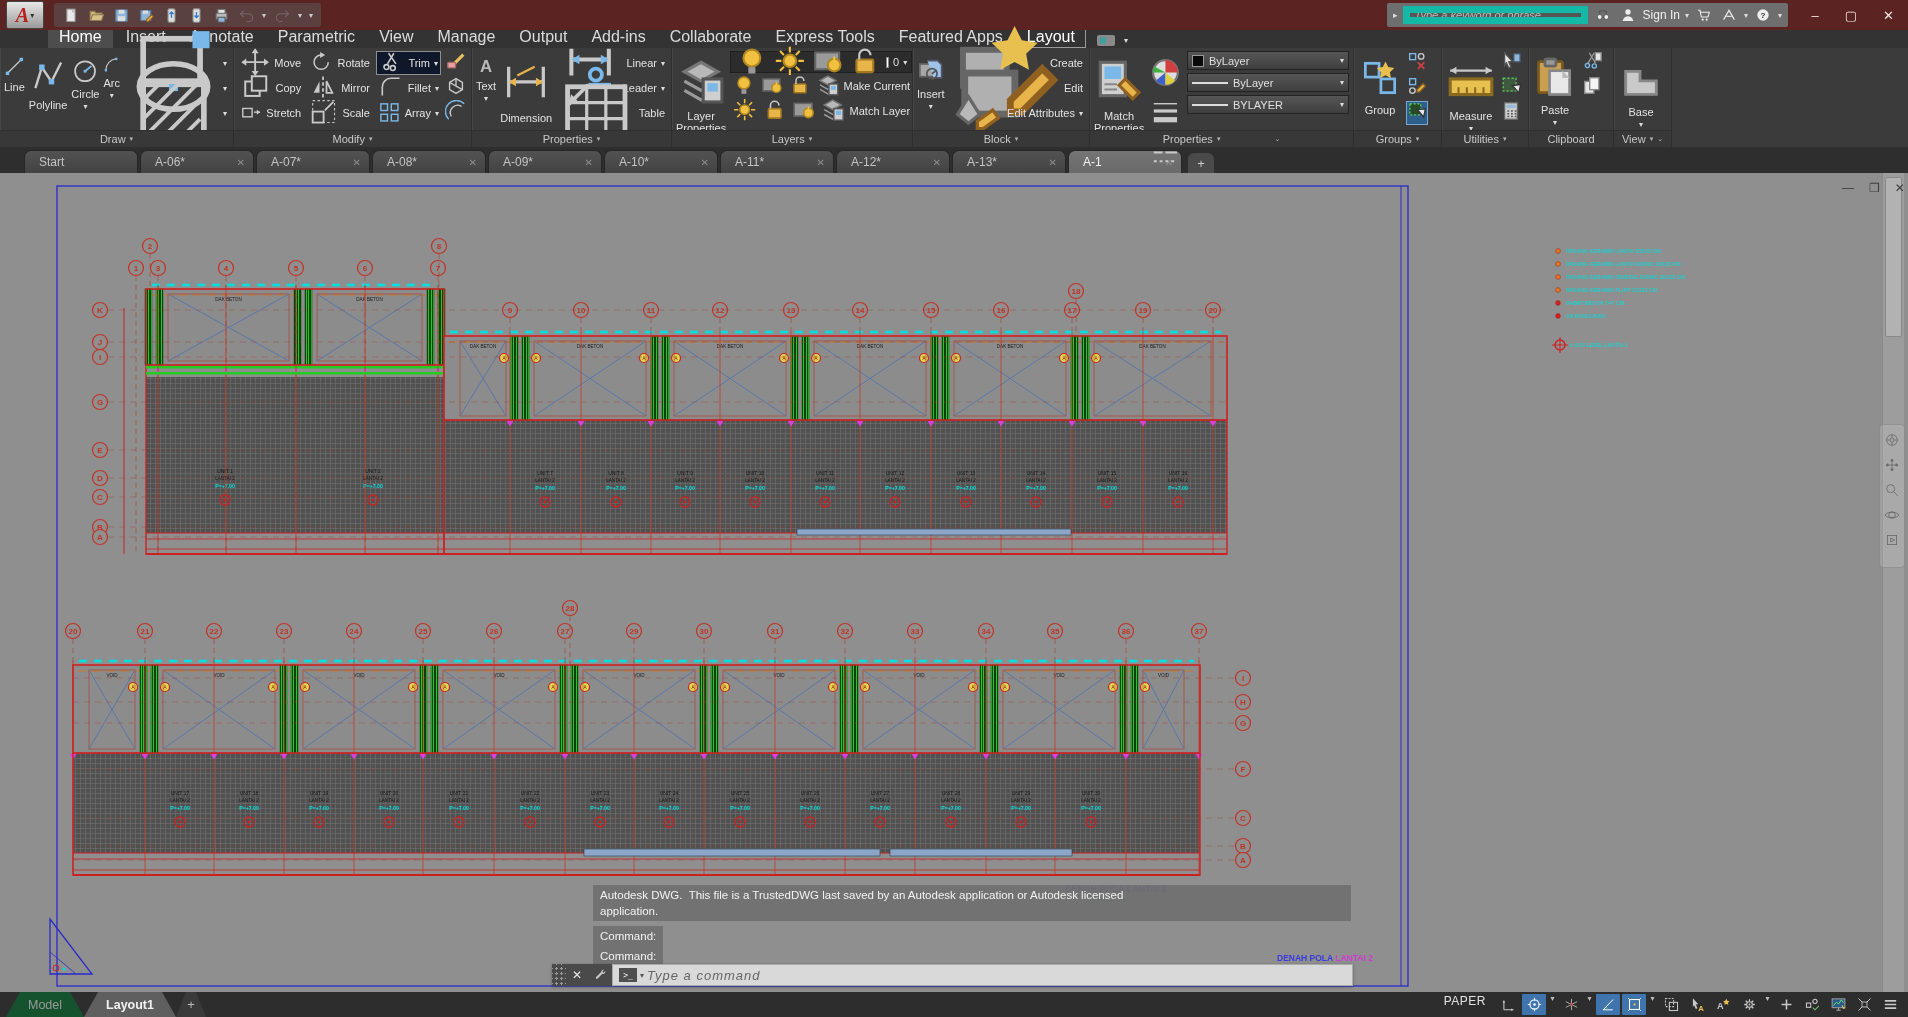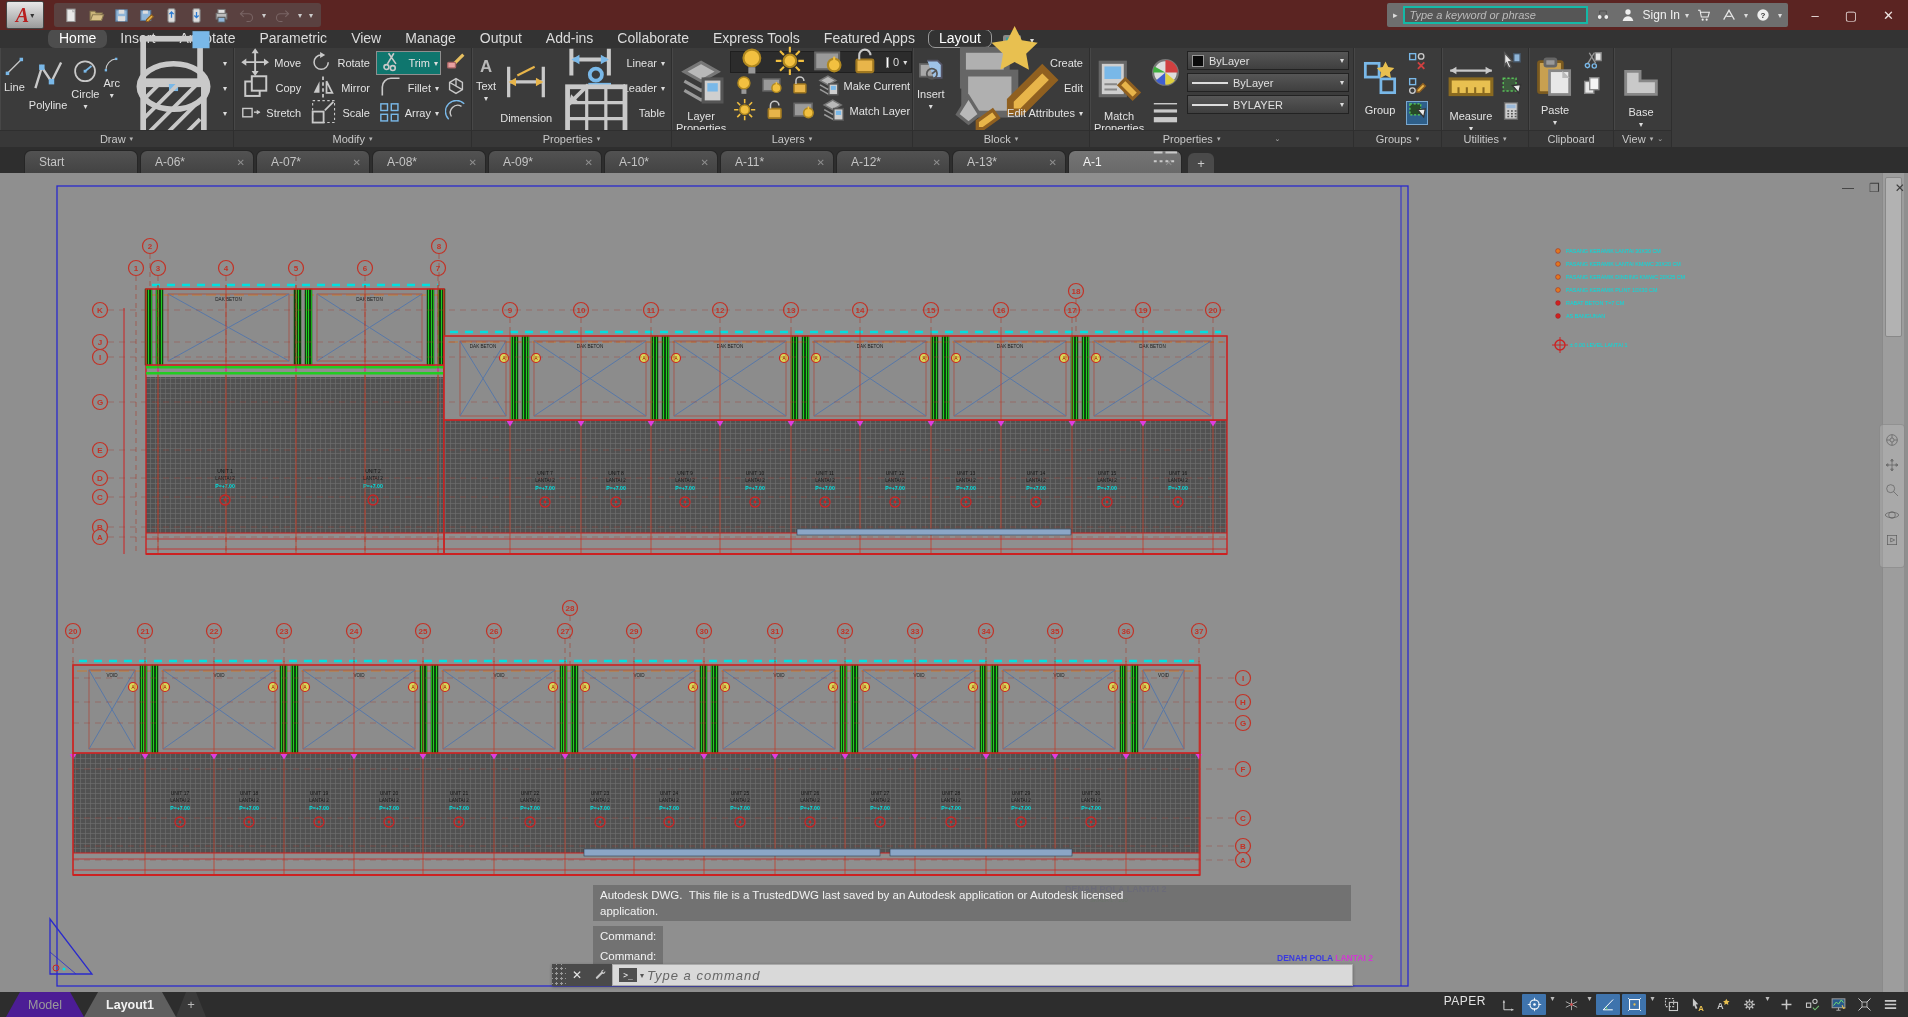--- a/index.html
+++ b/index.html
@@ -11,47 +11,47 @@
   .applogo i{color:#333;font-size:8px;font-style:normal;margin-left:1px;}
   .qat{display:flex;align-items:center;margin-left:10px;background:rgba(90,90,90,.55);border-radius:3px;padding:1px 6px;height:24px;gap:3px;}
   .qbtn{width:22px;height:20px;display:flex;align-items:center;justify-content:center;}
   .qbtn.dis{opacity:.45;}
   .qbtn svg{width:17px;height:17px;}
   .qcar{color:#ccc;font-size:8px;padding:0 2px;}
   .tbtitle{position:absolute;left:0;right:0;text-align:center;color:#1c0d0c;font-size:13px;pointer-events:none;}
   .tbtitle .doc{margin-left:28px;}
   .tbright{margin-left:auto;display:flex;align-items:center;background:#6e6e6e;border-radius:2px;height:24px;padding:0 6px;gap:5px;margin-right:120px;}
   .exparrow{color:#ddd;font-size:9px;}
-  .srch{width:185px;height:18px;background:#565656;border:2px solid #14b8a6;color:#ccc;font-style:italic;font-size:11px;padding:0 5px;}
+  .srch{width:185px;height:18px;background:#565656;border:7px solid #14b8a6;color:#ccc;font-style:italic;font-size:11px;padding:0 5px;}
   .srch::placeholder{color:#bbb;}
   .tico{width:20px;height:20px;display:flex;align-items:center;justify-content:center;}
   .tico svg{width:16px;height:16px;}
   .signin{color:#f0f0f0;font-size:12px;}
   .car{color:#ddd;font-size:8px;}
   .winbtns{position:absolute;right:6px;top:0;height:30px;display:flex;align-items:center;gap:26px;padding-right:8px;color:#efe6e4;font-size:13px;}
   .winbtns span{cursor:default;}
   
   .rtabs{height:18px;background:#333;display:flex;align-items:flex-end;padding-left:48px;gap:2px;}
-  .rtab{color:#dcdcdc;font-size:14px;padding:1px 11px 2px;cursor:default;border-radius:7px;}
+  .rtab{color:#dcdcdc;font-size:16px;padding:1px 11px 2px;cursor:default;}
   .rtab.active{background:#4d4d4d;color:#fff;}
   .rtab.boxed{border:1px solid #9a9a9a;color:#fff;padding:0 10px 1px;}
   .rtabicon{display:flex;align-items:center;gap:2px;margin-left:8px;padding-bottom:1px;}
   .rtabicon svg{width:26px;height:13px;}
   
   .ribbon{height:99px;background:#3b3b3b;display:flex;align-items:stretch;}
   .rpanel{position:relative;border-right:1px solid #2e2e2e;box-shadow:1px 0 0 #474747 inset;padding:3px 4px 18px;display:flex;gap:4px;}
   .rplabel{position:absolute;left:0;right:0;bottom:0;height:17px;background:#383838;border-top:1px solid #2f2f2f;color:#c9c9c9;font-size:11px;display:flex;align-items:center;justify-content:center;gap:4px;}
   .rplabel .car{font-size:7px;color:#b5b5b5;}
   .bb{width:50px;display:flex;flex-direction:column;align-items:center;justify-content:flex-start;padding-top:3px;gap:2px;cursor:default;}
   .bb .ic32 svg{width:32px;height:32px;}
   .bb .bl{color:#e2e2e2;font-size:11px;text-align:center;line-height:12px;}
   .col{display:flex;flex-direction:column;justify-content:flex-start;gap:1px;}
   .sb{height:24px;display:flex;align-items:center;gap:4px;color:#e2e2e2;font-size:11px;cursor:default;padding:0 2px;white-space:nowrap;}
   .sb .ic16 svg{width:17px;height:17px;}
-  .sb.sel{background:#0f766e;border:1px solid #8f8f8f;}
+  .sb.sel{background:#0f172a;border:1px solid #8f8f8f;}
   .icbtn{width:22px;height:24px;display:flex;align-items:center;justify-content:center;}
   .icbtn svg{width:18px;height:18px;}
   .lyrdrop{height:22px;background:#2c2c2c;border:1px solid #1f1f1f;display:flex;align-items:center;gap:4px;padding:0 4px;width:182px;color:#ddd;font-size:11px;}
   .lyrdrop .sw{width:11px;height:11px;background:#fff;border:1px solid #888;}
   .lyrdrop .car{margin-left:auto;}
   .ld16 svg{width:14px;height:14px;}
   .propdrop{height:19px;background:linear-gradient(#565656,#3f3f3f);border:1px solid #222;display:flex;align-items:center;gap:5px;padding:0 4px;width:162px;color:#e0e0e0;font-size:11px;margin-bottom:2px;}
   .propdrop .sw{width:12px;height:12px;background:#0a0a0a;border:1px solid #999;}
   .propdrop .lnw{flex:0 0 36px;height:2px;background:#ddd;}
   .propdrop .car{margin-left:auto;}
@@ -78,21 +78,21 @@
   .cmdx{width:22px;background:#4a4a4a;color:#e8e8e8;display:flex;align-items:center;justify-content:center;font-size:12px;}
   .cmdwrench{width:24px;background:#4a4a4a;display:flex;align-items:center;justify-content:center;}
   .cmdwrench svg{width:14px;height:14px;}
   .cmdinputwrap{flex:1;background:#d9d9d9;display:flex;align-items:center;gap:3px;padding:0 6px;border:1px solid #aaa;}
   .cmdprompt{width:18px;height:14px;background:#4f4f4f;color:#eee;font-size:8px;display:flex;align-items:center;justify-content:center;font-family:"DejaVu Sans Mono",monospace;}
   .cmdprompt+.car{color:#555;}
   .cmdinput{flex:1;background:transparent;border:none;outline:none;font-style:italic;font-size:13px;color:#555;font-family:"Liberation Sans",sans-serif;letter-spacing:1px;}
   .cmdinput::placeholder{color:#666;}
   
   .sbar{height:25px;background:#2d2d2d;display:flex;align-items:center;padding:0 6px;}
-  .stab{height:25px;display:flex;align-items:center;padding:0 22px;color:#9a9a9a;font-size:12.5px;clip-path:polygon(14px 0,calc(100% - 14px) 0,100% 100%,0 100%);background:#4c1d95;cursor:default;}
+  .stab{height:25px;display:flex;align-items:center;padding:0 22px;color:#9a9a9a;font-size:12.5px;clip-path:polygon(14px 0,calc(100% - 14px) 0,100% 100%,0 100%);background:#14532d;cursor:default;}
   .stab.active{background:#5f5f5f;color:#f2f2f2;font-weight:bold;}
   .splus{width:30px;height:25px;clip-path:polygon(10px 0,calc(100% - 10px) 0,100% 100%,0 100%);background:#3a3a3a;color:#bbb;display:flex;align-items:center;justify-content:center;font-size:13px;}
   .sright{margin-left:auto;display:flex;gap:2px;}
   .paperlbl{color:#e2e2e2;font-size:12px;margin-right:8px;letter-spacing:.5px;}
   .sico{width:24px;height:21px;display:flex;align-items:center;justify-content:center;border-radius:1px;}
   .sico svg{width:17px;height:17px;}
   .sico.on{background:#3f74ad;}
   .scar{color:#bbb;font-size:8px;width:9px;text-align:center;}
 </style>
 </head>

